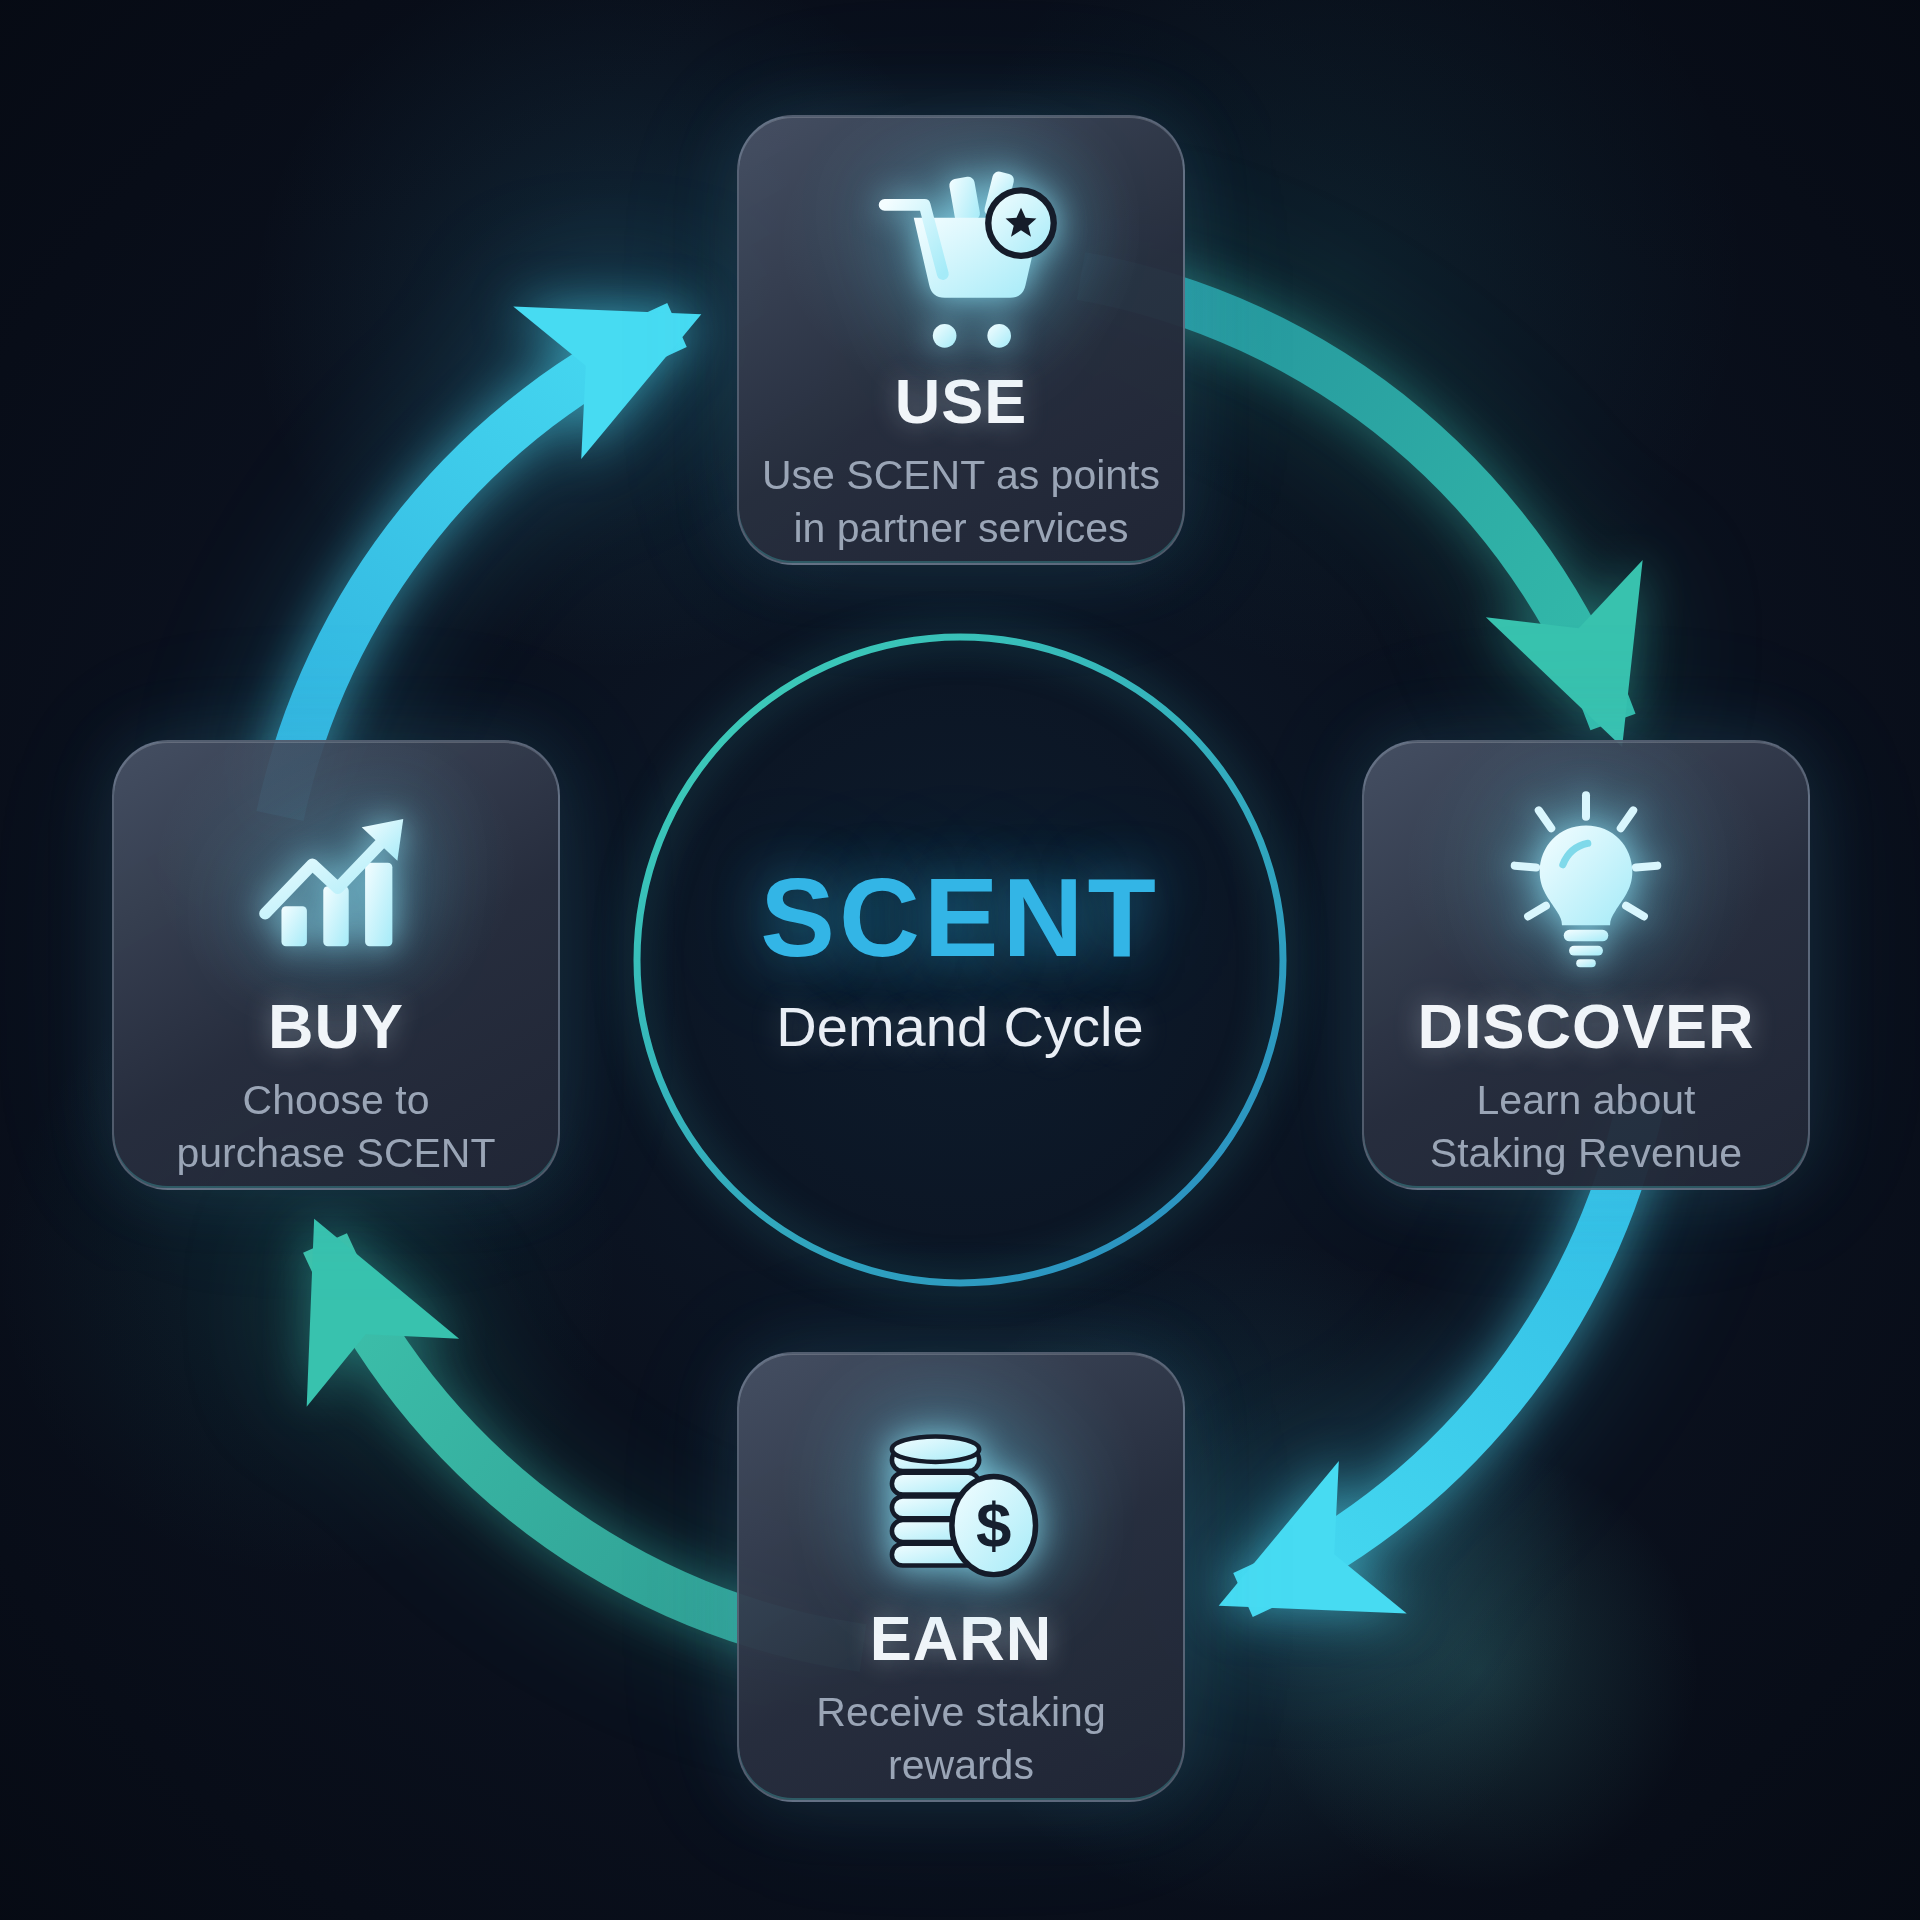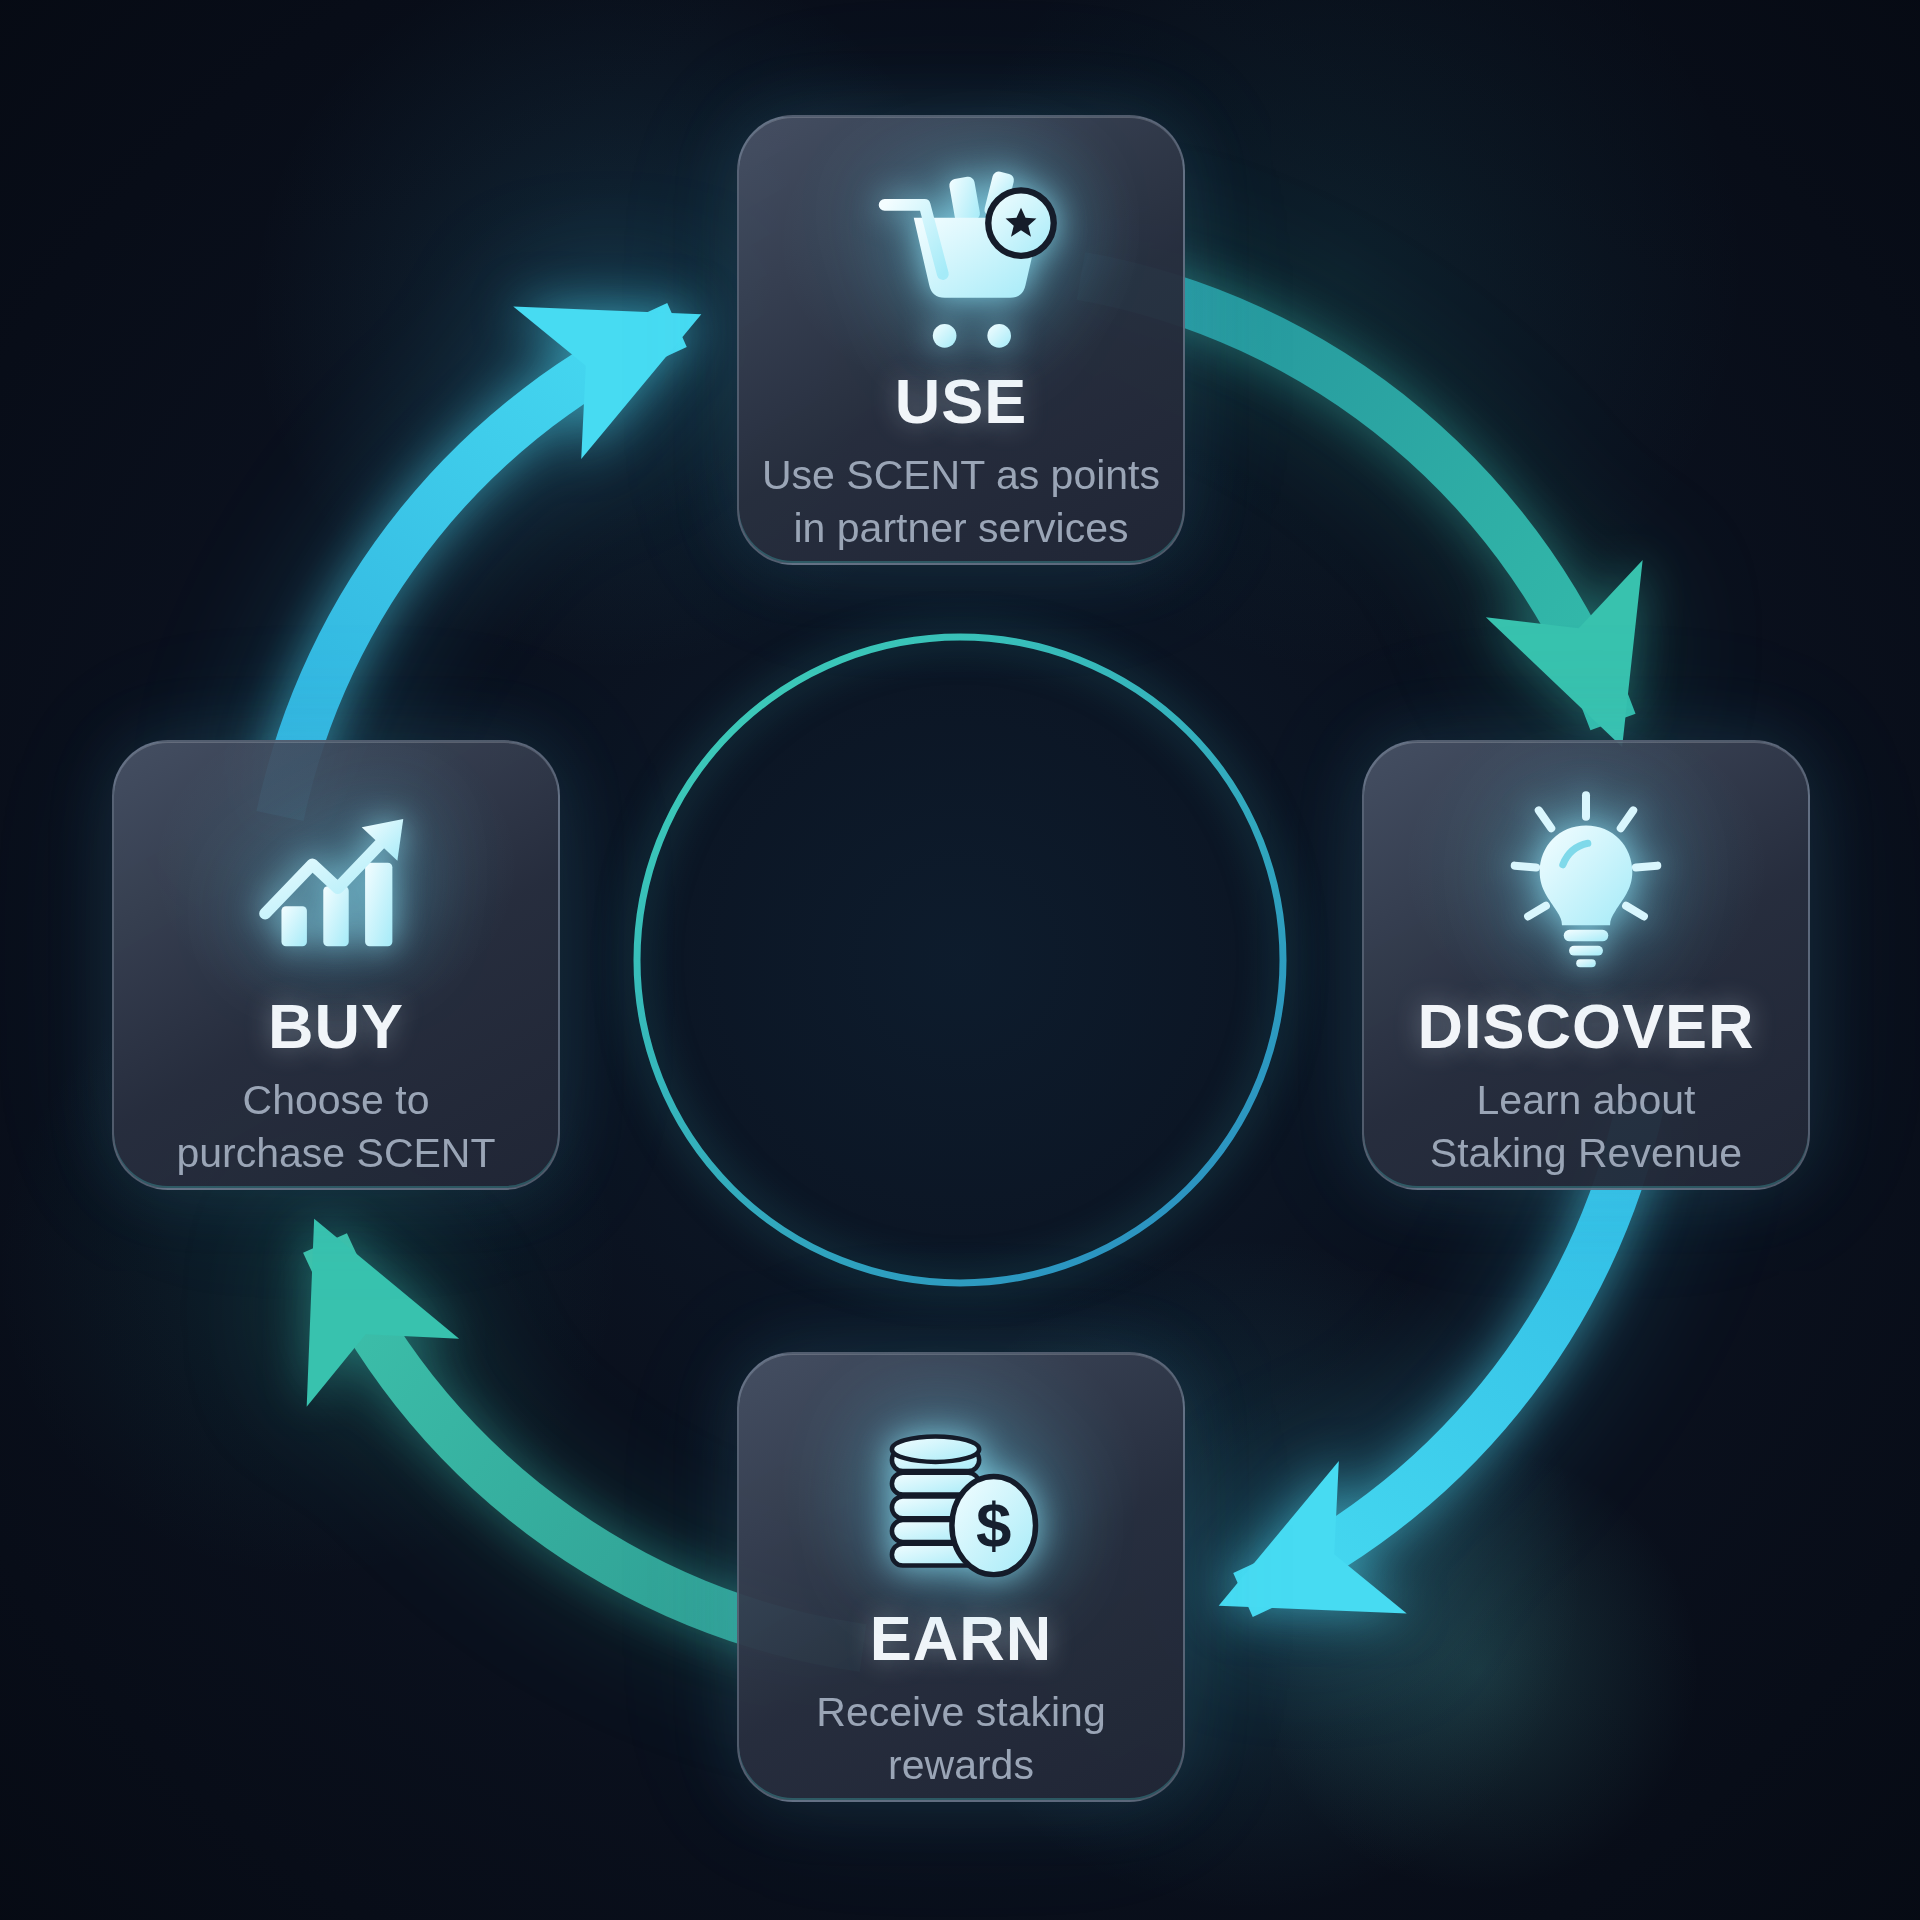--- a/index.html
+++ b/index.html
@@ -113,20 +113,24 @@
     <g class="glow-cyan">
       <path class="arc" stroke="url(#gradArcC)" marker-end="url(#headCyan)" d="M 1640 1105 A 695 695 0 0 1 1243 1595"></path>
     </g>
     <g class="glow-teal">
       <path class="arc" stroke="url(#gradArcD)" marker-end="url(#headTeal)" d="M 863 1648 A 695 695 0 0 1 325 1243"></path>
     </g>
 
     <circle class="ring" cx="960" cy="960" r="323" stroke="url(#gradRing)"></circle>
   </svg>
 
+  <div class="center">
+    <div class="scent">SCENT</div>
+    <div class="cycle">Demand Cycle</div>
+  </div>
 
   <div class="card card-use">
     <div class="icon">
       <svg width="200" height="200" viewBox="0 0 220 220">
         <rect x="100" y="26" width="28" height="48" rx="7" fill="url(#ig1)" transform="rotate(-10 114 50)"></rect>
         <rect x="140" y="20" width="24" height="50" rx="7" fill="url(#ig1)" transform="rotate(14 152 45)"></rect>
         <path d="M58,70 h140 l-17,74 q-3,14 -17,14 h-72 q-14,0 -17,-14 Z" fill="url(#ig1)"></path>
         <path d="M26,56 h44 l20,76" stroke="url(#ig1)" stroke-width="13" fill="none" stroke-linecap="round" stroke-linejoin="round"></path>
         <path d="M64,174 h100" stroke="url(#ig1)" stroke-width="13" stroke-linecap="round"></path>
         <circle cx="92" cy="200" r="13" fill="url(#ig1)"></circle>

